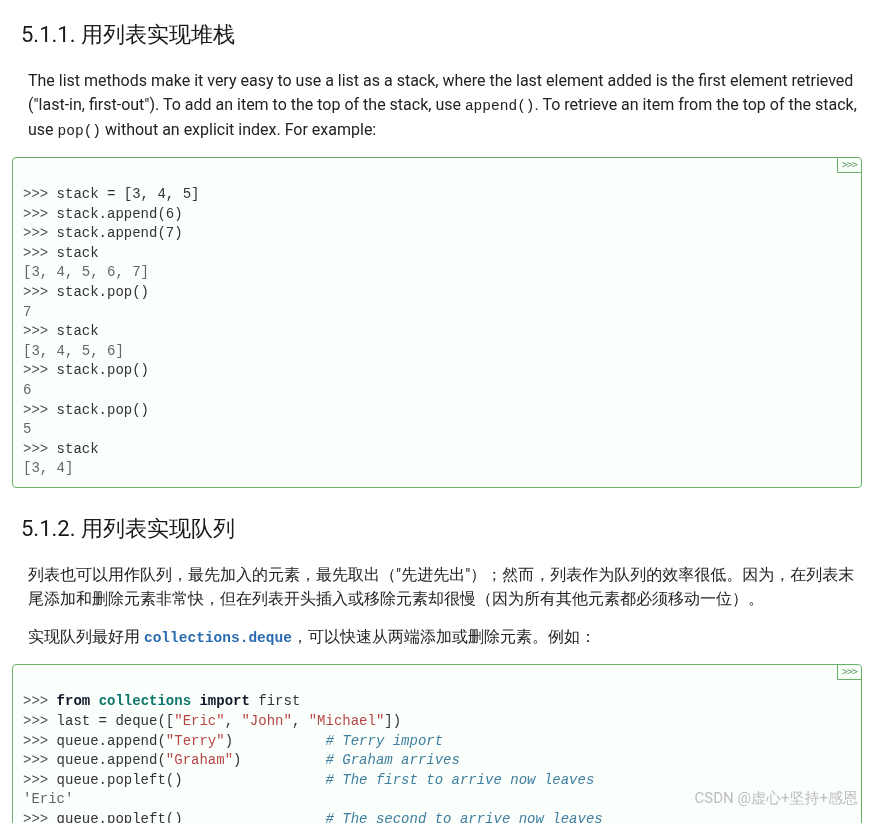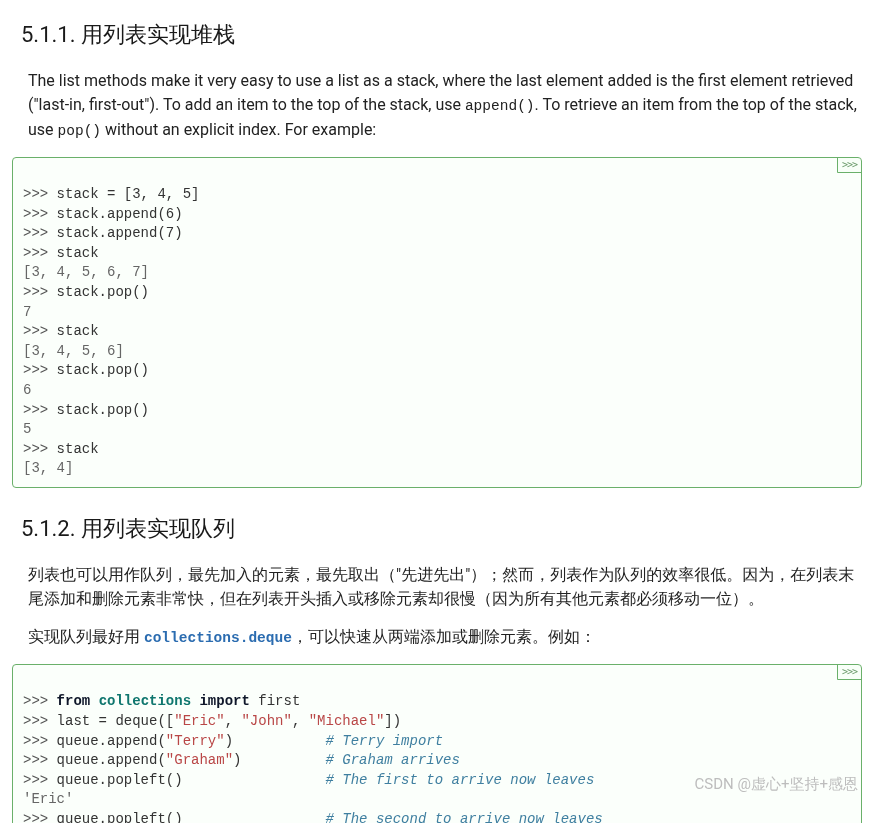--- a/index.html
+++ b/index.html
@@ -64,21 +64,21 @@
   }
   .prompt { color: #555; }
   .kw { color: #0f172a; font-weight: bold; } 
   .nm { color: #0f766e; font-weight: bold; } 
   .str { color: #b94646; } 
   .cmt { color: #3f7fa0; font-style: italic; }
   .out { color: #666; }
   .watermark {
     position: fixed;
     right: 16px;
-    bottom: 28px;
+    bottom: 14px;
     color: #bdbdbd;
     font-size: 15px;
     pointer-events: none;
   }
 </style>
 </head>
 <body>
 
 <h3 class="section-head">5.1.1. 用列表实现堆栈</h3>
 

